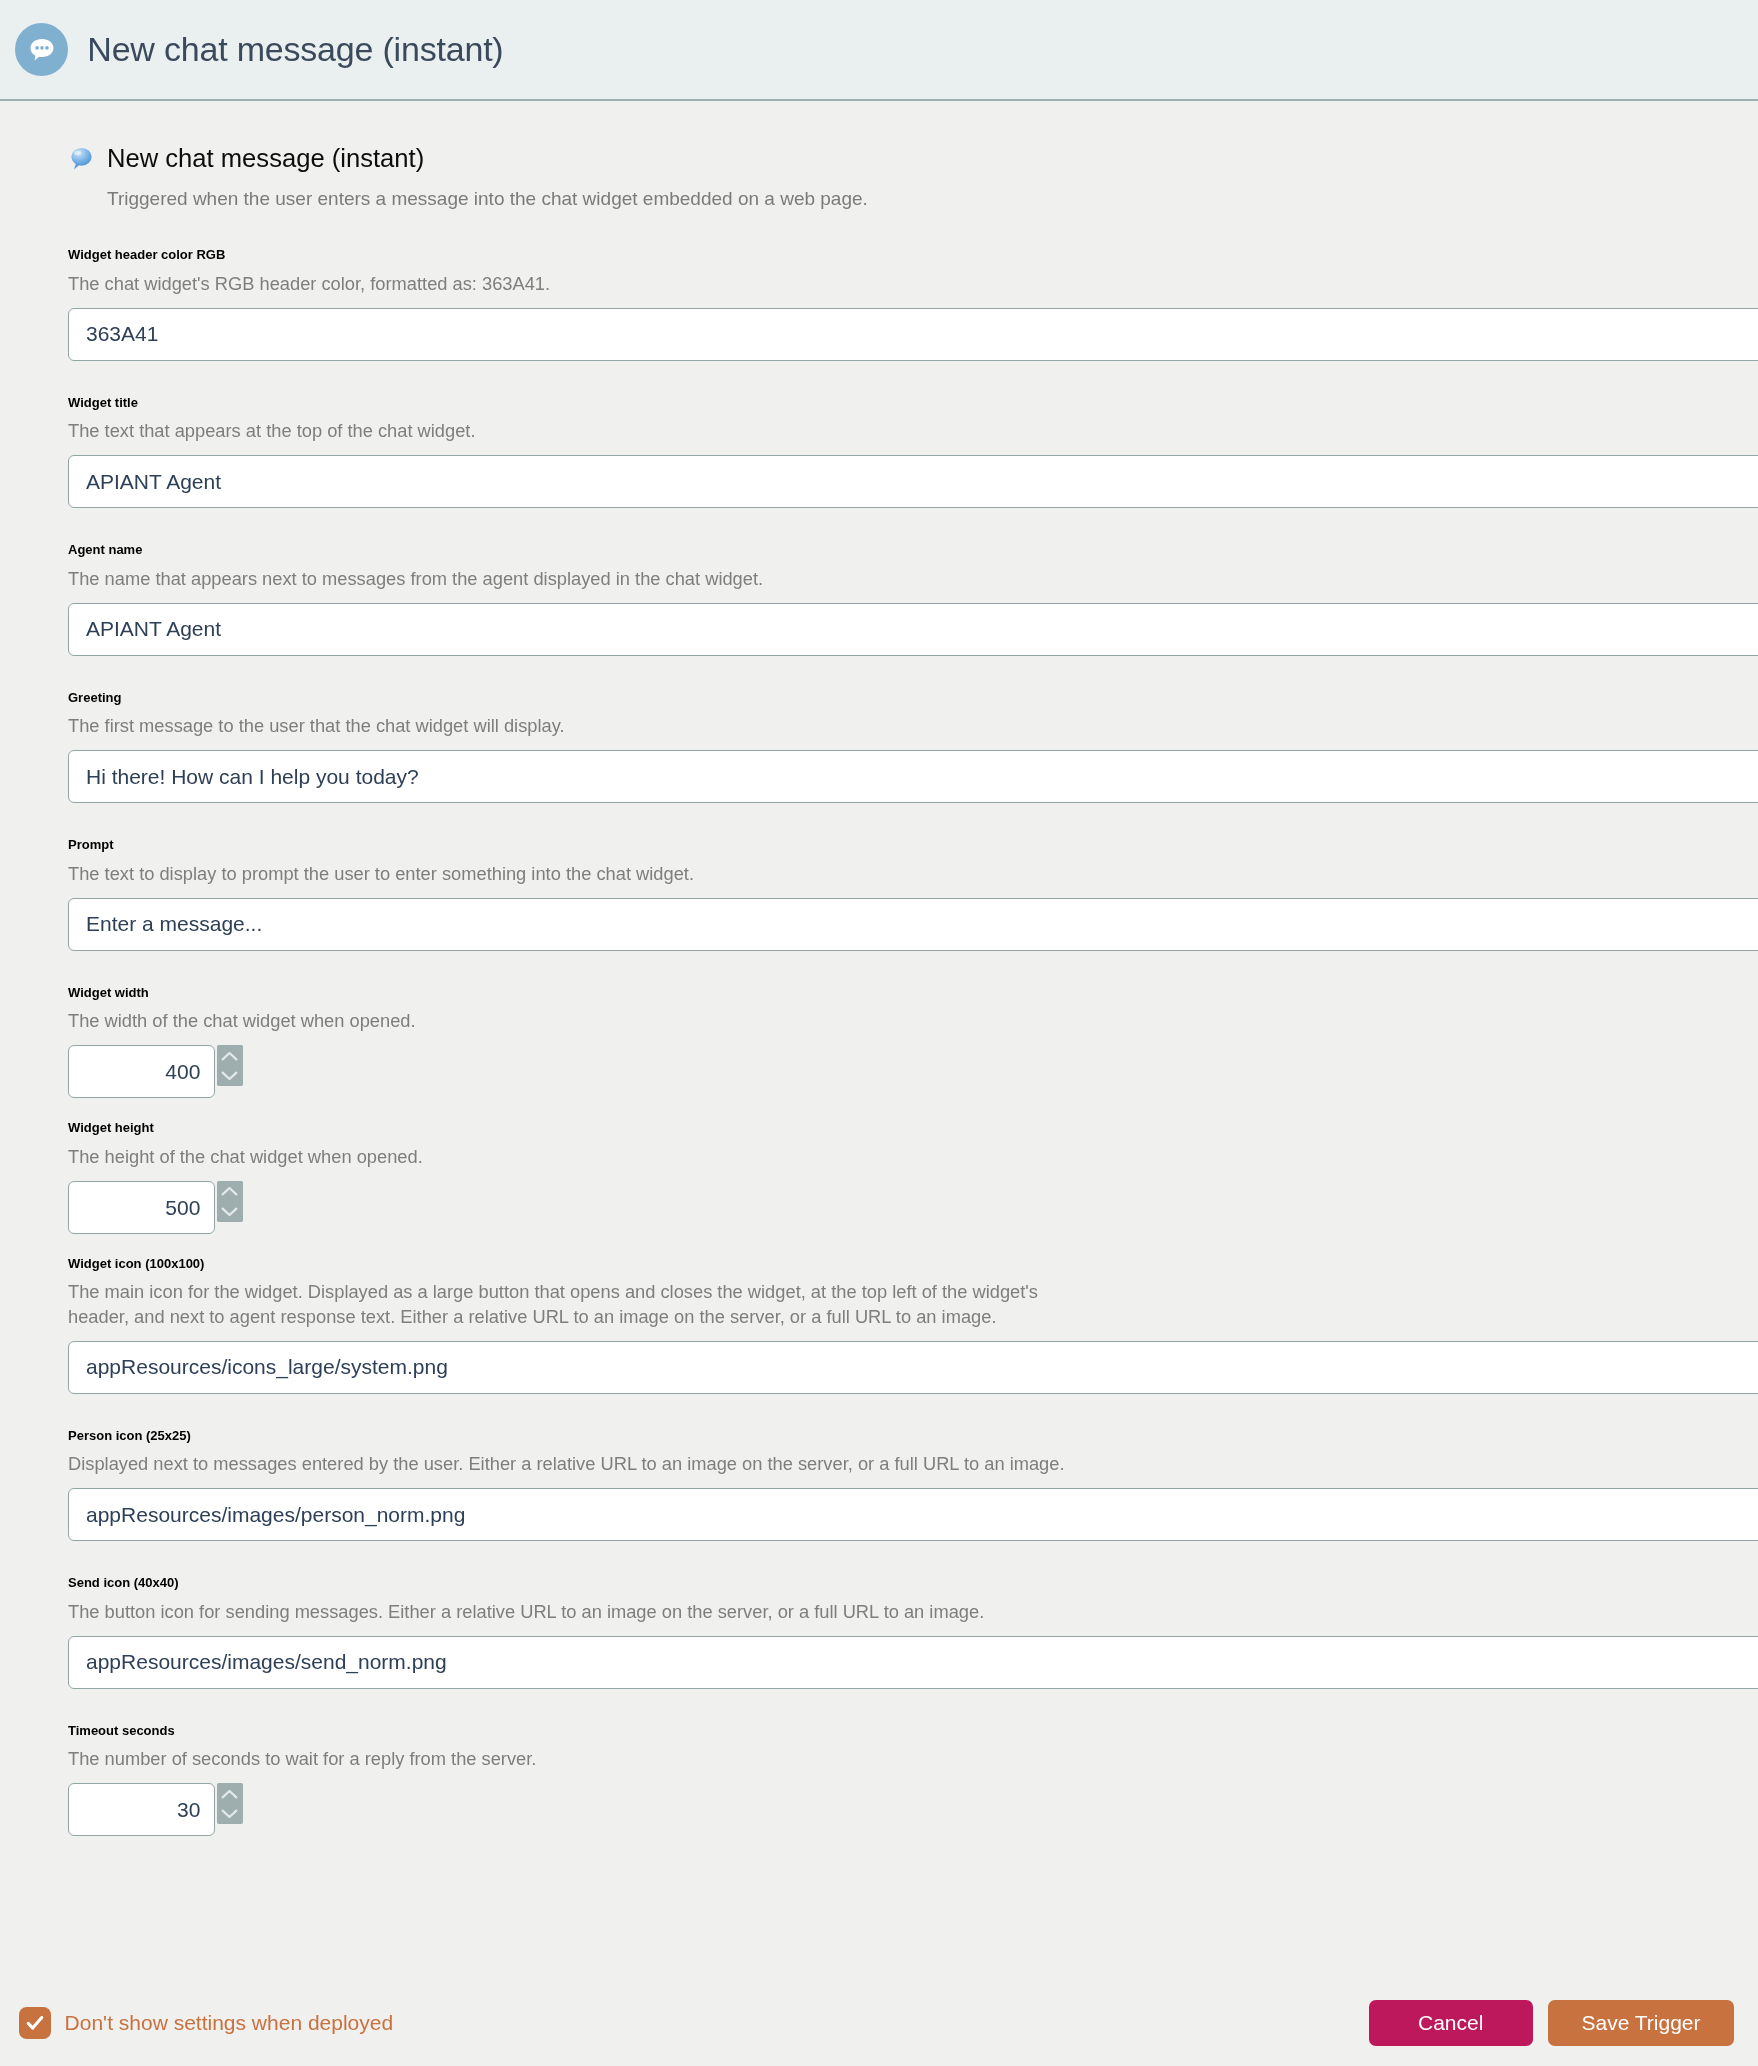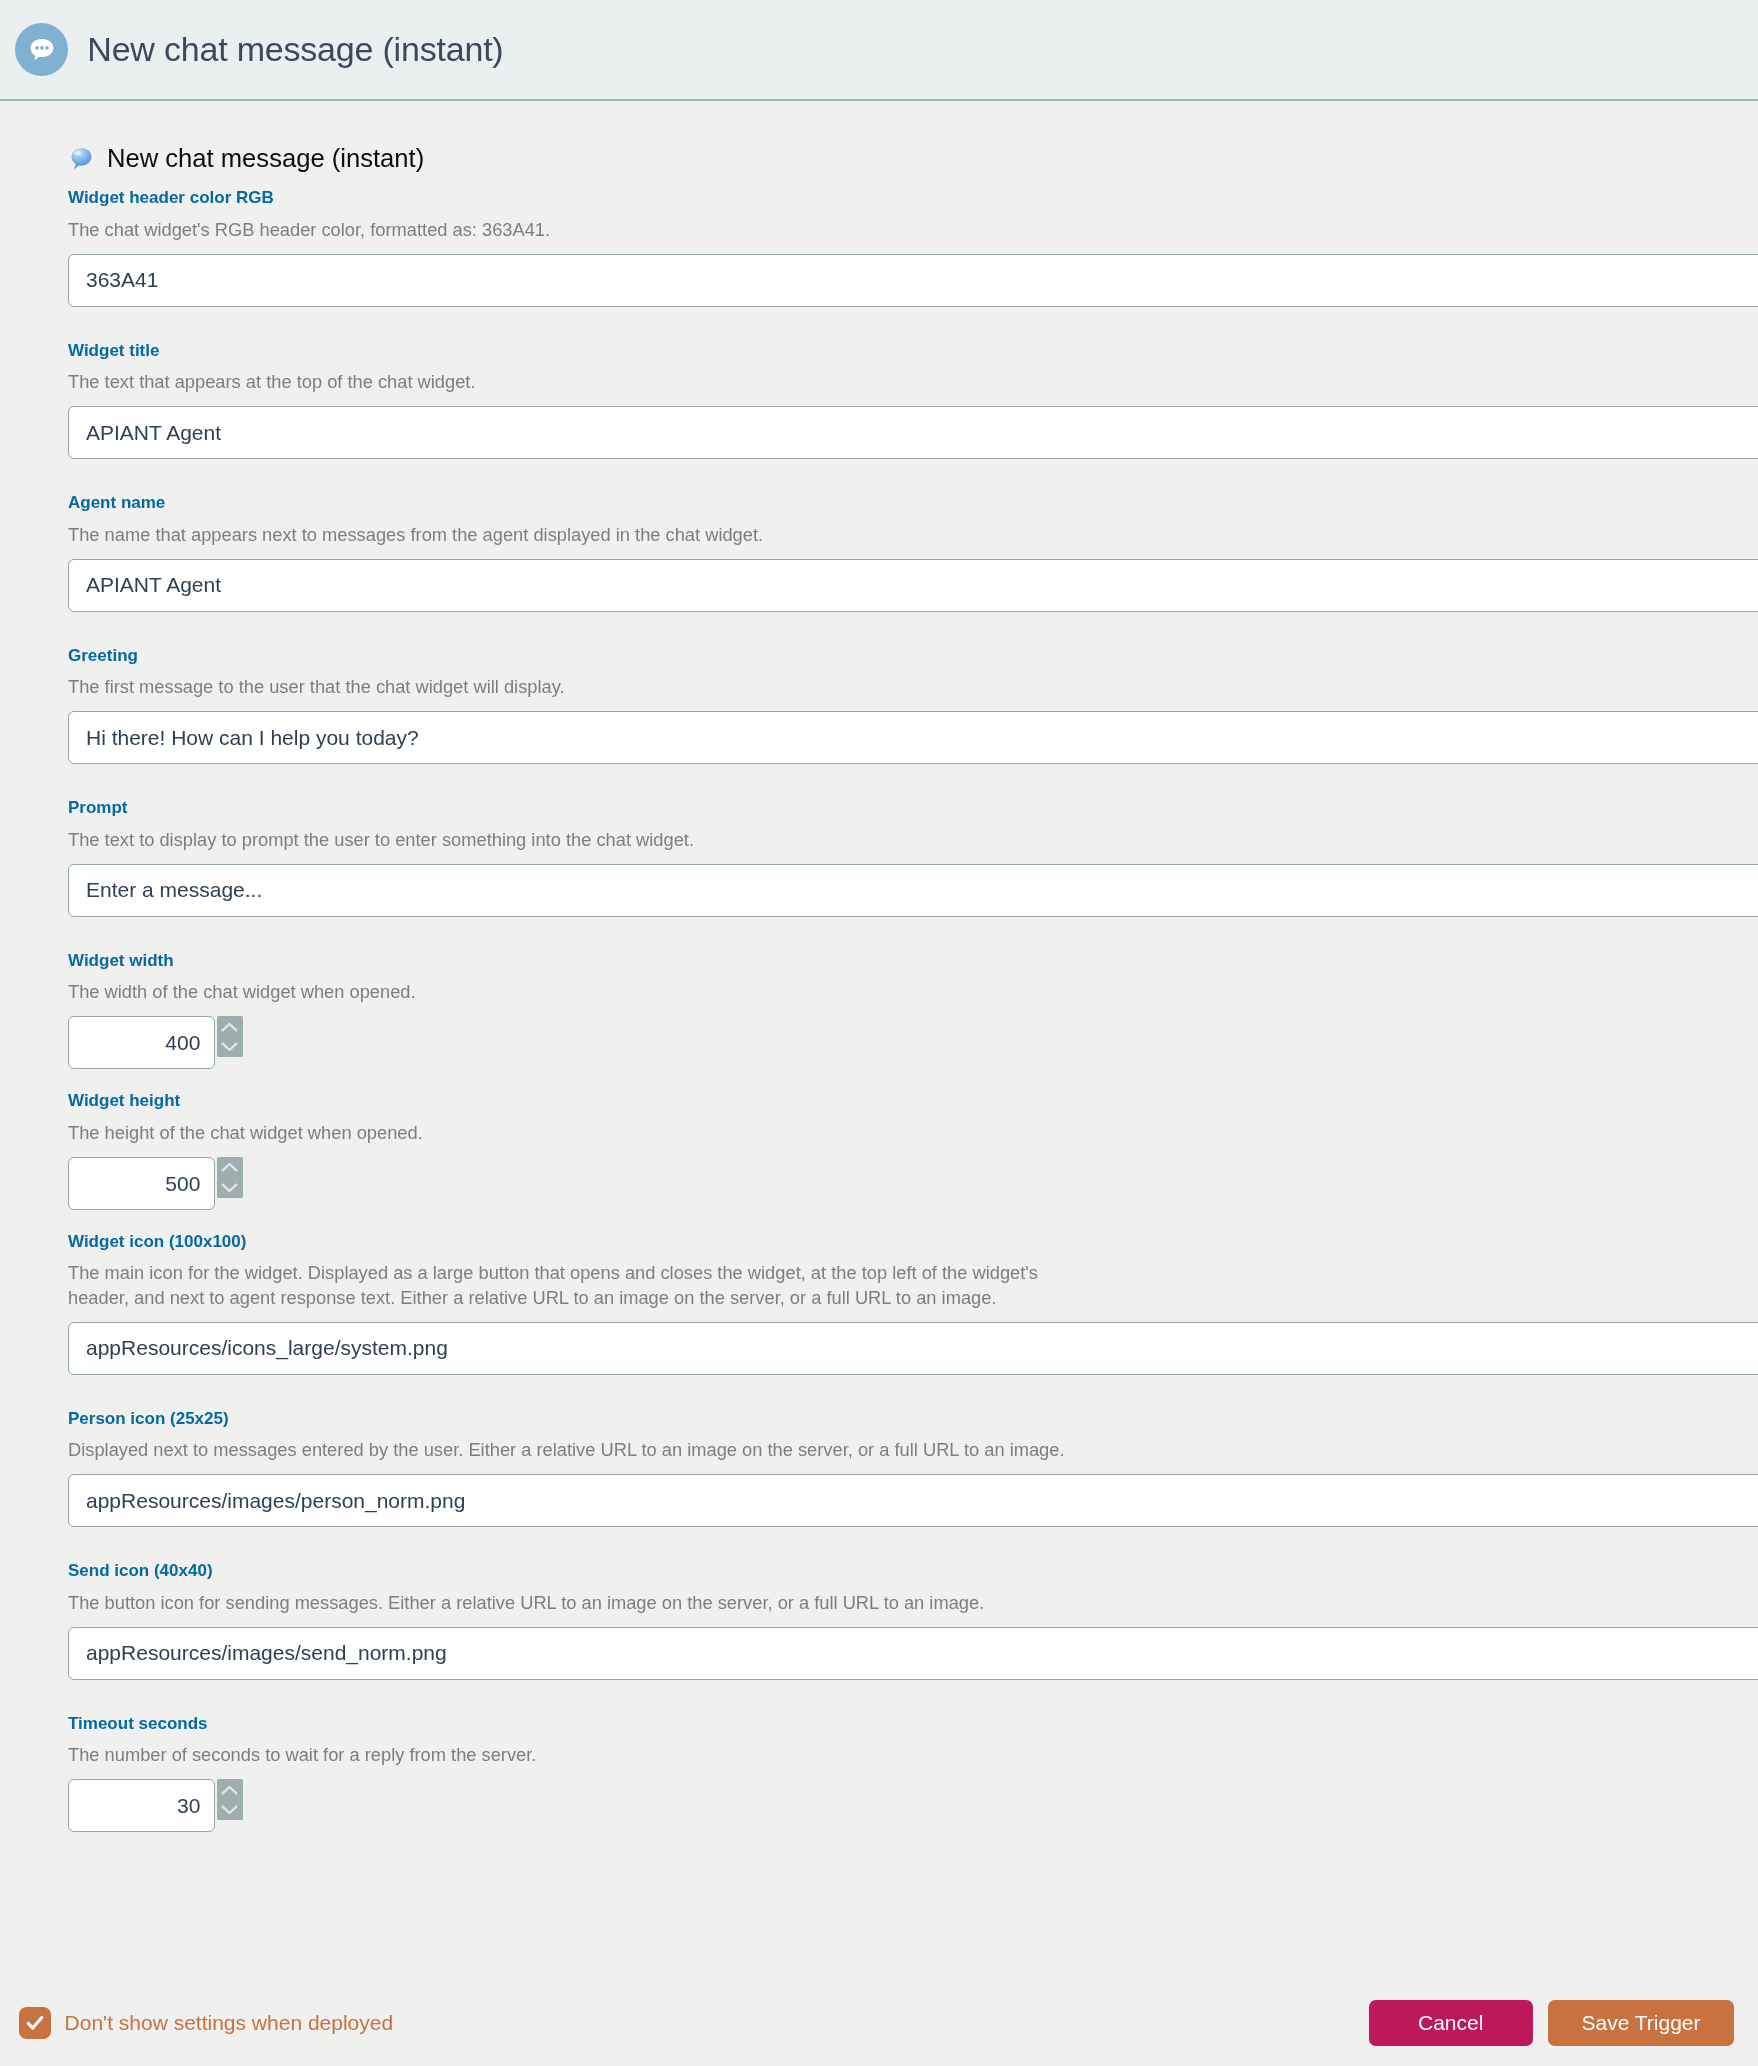--- a/index.html
+++ b/index.html
@@ -67,23 +67,23 @@
   .section-sub {
     font-size: 19px;
     color: #7b7b7b;
     padding-left: 39px;
     margin-bottom: 37px;
   }
 
   
   .field { margin-bottom: 34px; }
   .field-label {
-    font-size: 17px;
+    font-size: 13px;
     font-weight: bold;
-    color: #0369a1;
+    color: #000000;
     margin-bottom: 9.4px;
   }
   .field-desc {
     font-size: 18.3px;
     color: #7e7e7e;
     line-height: 1.32;
     margin-bottom: 12px;
     max-width: 1586px;
   }
   .text-input {
@@ -200,20 +200,21 @@
                 <stop offset="100%" stop-color="#4f93d4"></stop>
               </radialGradient>
             </defs>
             <ellipse cx="16" cy="14" rx="12" ry="10.5" fill="url(#balloonG)"></ellipse>
             <path d="M9.5 21.5 L7 29 L14 23z" fill="#5d9ed8"></path>
             <ellipse cx="11.5" cy="9.5" rx="4.2" ry="2.6" fill="#ffffff" opacity=".45"></ellipse>
           </svg>
         </span>
         <span class="section-title">New chat message (instant)</span>
       </div>
+      <div class="section-sub">Triggered when the user enters a message into the chat widget embedded on a web page.</div>
 
       <div id="fields-container">
           <div class="field">
             <div class="field-label">Widget header color RGB</div>
             <div class="field-desc">The chat widget's RGB header color, formatted as: 363A41.</div>
             <input class="text-input" type="text" value="363A41" style="">
           </div>
           <div class="field">
             <div class="field-label">Widget title</div>
             <div class="field-desc">The text that appears at the top of the chat widget.</div>

